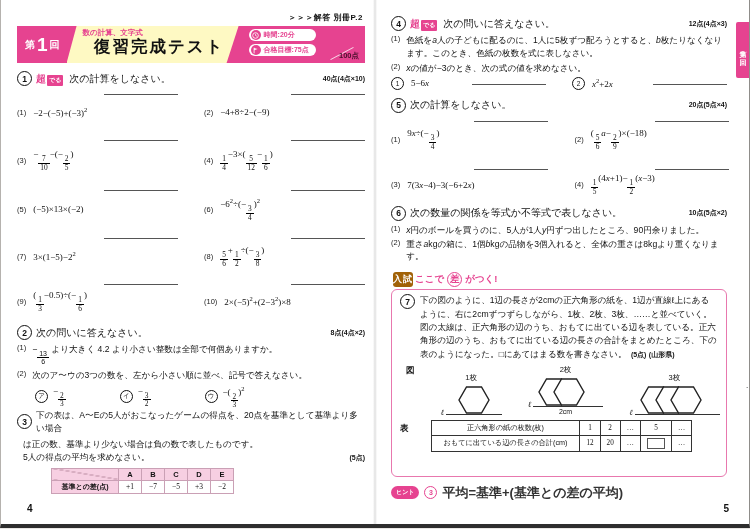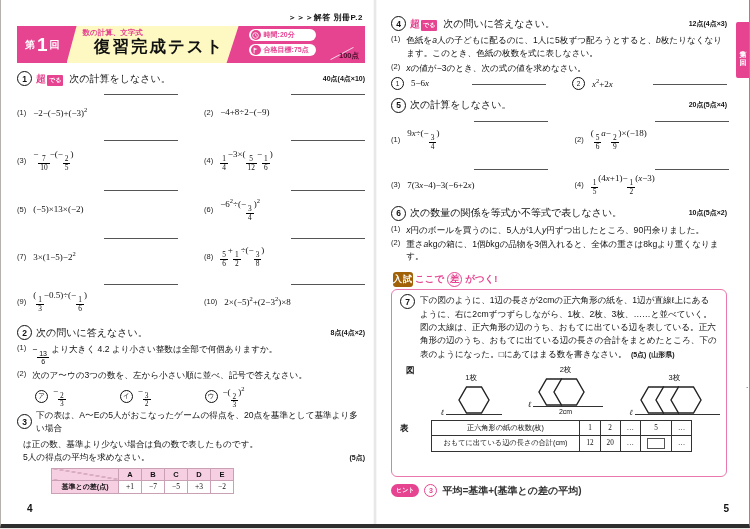--- a/index.html
+++ b/index.html
@@ -71,21 +71,21 @@
   .dim{font-size:7px;margin-top:1px;}
   .fdots{font-size:9px;color:#555;align-self:center;margin-bottom:10px;}
   table.t7{border-collapse:collapse;margin:3px 0 0 16px;}
   table.t7 td{border:1px solid #333;font-size:7.2px;text-align:center;padding:2px 6px;font-family:"Liberation Serif","DejaVu Serif",serif;}
   table.t7 td.lab{font-family:"Liberation Sans",sans-serif;text-align:center;padding:2px 12px;}
   .blankbox{display:inline-block;width:16px;height:9px;border:1px solid #555;vertical-align:middle;}
   
   .hintrow{display:flex;align-items:center;gap:5px;margin-top:7px;}
   .hintic{background:#e64390;color:#fff;font-size:6px;font-weight:bold;border-radius:7px;padding:2px 5px;}
   .hintno{width:11px;height:11px;border:1px solid #e64390;color:#e64390;border-radius:50%;display:flex;align-items:center;justify-content:center;font-size:7px;font-weight:bold;}
-  .hinttx{font-size:10px;font-weight:bold;color:#333;}
+  .hinttx{font-size:13px;font-weight:bold;color:#333;}
   .pgno{position:absolute;bottom:10px;font-size:10px;font-weight:bold;}
   .sidetab{position:absolute;right:0;top:22px;width:13px;height:56px;background:#e64390;color:#fff;writing-mode:vertical-rl;text-orientation:upright;font-size:7px;font-weight:bold;display:flex;align-items:center;justify-content:center;letter-spacing:1px;border-radius:2px 0 0 2px;}
   svg.hex{display:block;}
 </style>
 </head>
 <body>
 
 <div class="book">
   <div class="gutter"></div>
 

